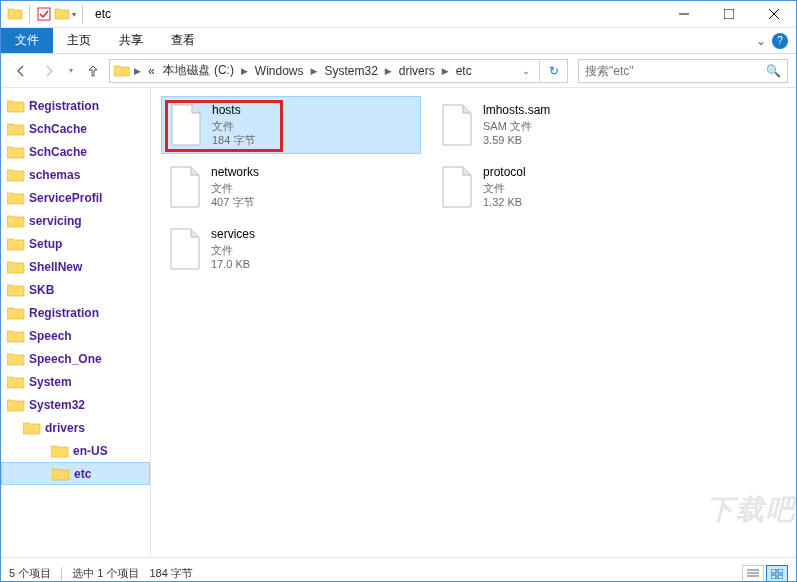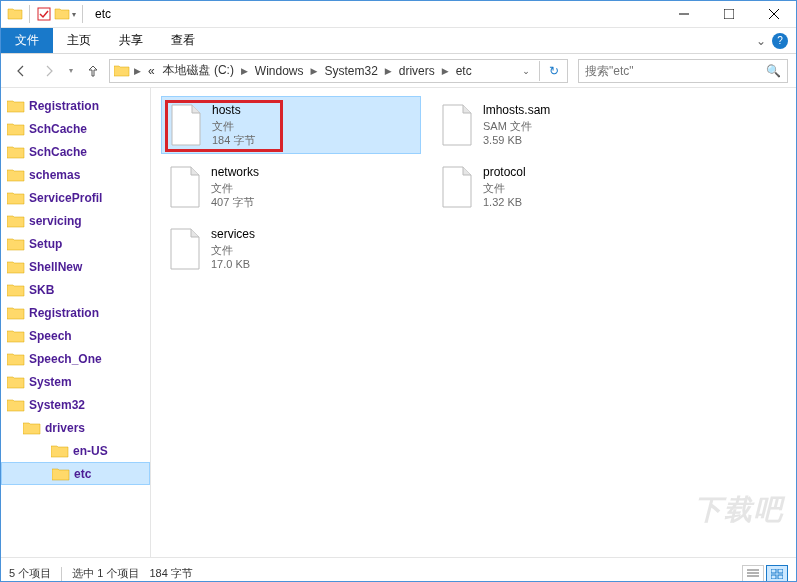--- a/index.html
+++ b/index.html
@@ -56,21 +56,21 @@
 .file-meta { display: flex; flex-direction: column; line-height: 1.3; }
 .file-name { font-size: 12px; color: #000; }
 .file-type, .file-size { font-size: 11px; color: #6a6a6a; }
 
 .statusbar { height: 32px; border-top: 1px solid #e5e5e5; display: flex; align-items: center; padding: 0 8px; font-size: 11px; color: #333; gap: 10px; }
 .status-sep { width: 1px; height: 14px; background: #ccc; }
 .view-toggle { margin-left: auto; display: flex; gap: 2px; }
 .view-btn { width: 22px; height: 18px; border: 1px solid #ccc; display: flex; align-items: center; justify-content: center; }
 .view-btn.active { background: #cce8ff; border-color: #1979ca; }
 
-.watermark { position: absolute; right: 12px; bottom: 28px; font-size: 28px; font-weight: bold; color: rgba(180,180,180,0.35); font-style: italic; pointer-events: none; letter-spacing: 2px; }
+.watermark { position: absolute; right: 0; bottom: 28px; font-size: 28px; font-weight: bold; color: rgba(180,180,180,0.35); font-style: italic; pointer-events: none; letter-spacing: 2px; }
 </style>
 </head>
 <body>
 
 <div class="titlebar">
   <div class="titlebar-left">
     <svg class="title-icon" viewBox="0 0 16 16">
         <path fill="#ffd96a" stroke="#d9a400" stroke-width="0.5" d="M1 3h5l1 1h8v9H1z"></path>
       </svg>
     <span class="title-sep"></span>

